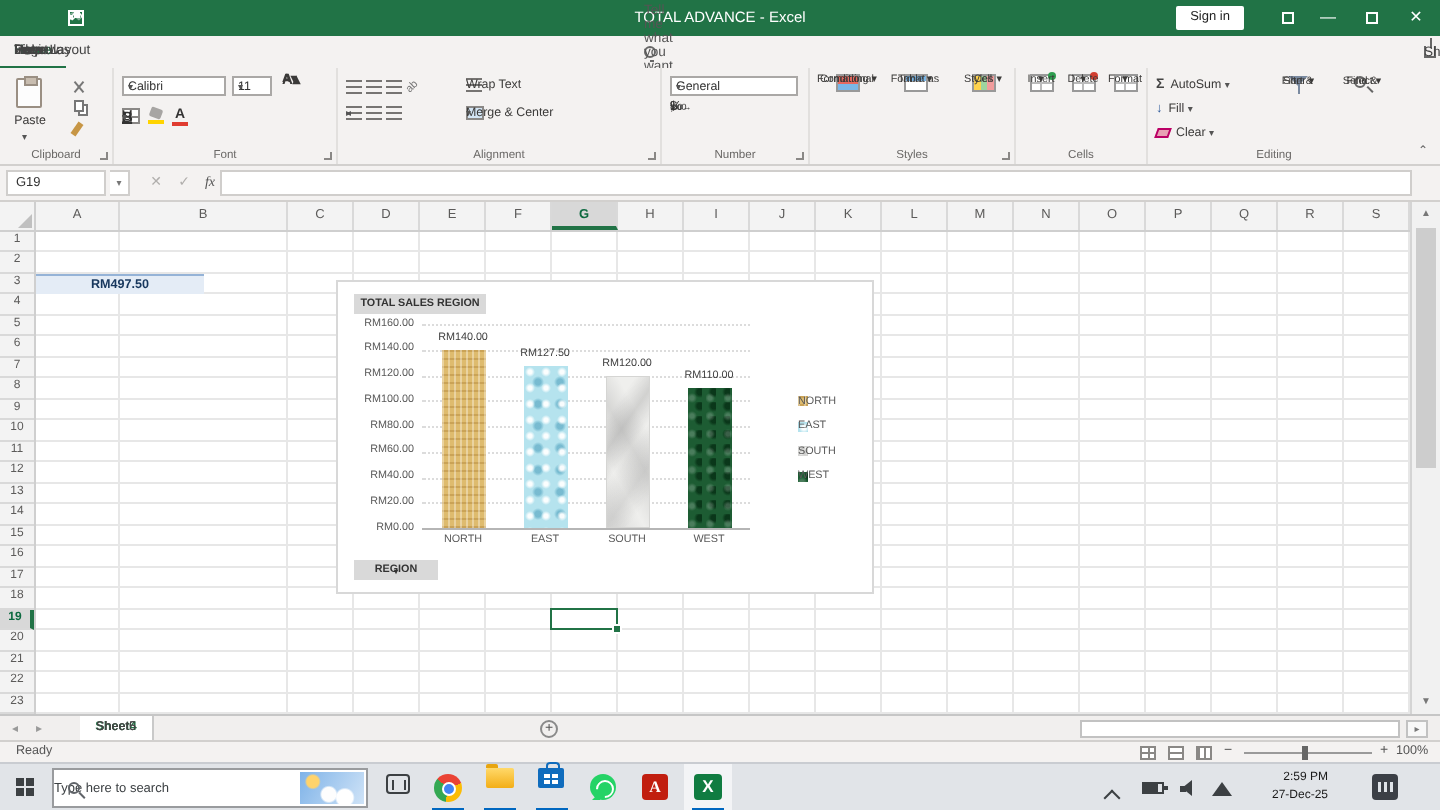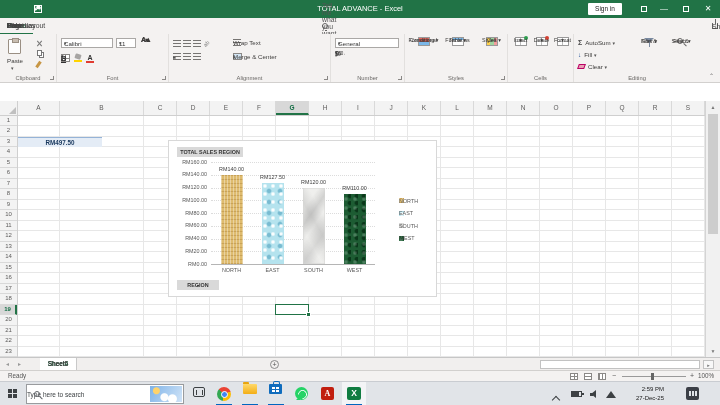--- a/index.html
+++ b/index.html
@@ -474,20 +474,28 @@
             </div>
             <div class="stline">Find &amp;</div>
             <div class="stline">Select ▾</div>
           </div>
         </div>
       <div class="glabel">Editing</div>
     </div>
     <div id="rib-collapse">⌃</div>
   </div>
 
+  <div id="formulabar">
+    <div id="namebox">G19</div>
+    <div id="namebox-car">▾</div>
+    <div class="fbtn" style="left:72px;">✕</div>
+    <div class="fbtn" style="left:86px;">✓</div>
+    <div class="fbtn" id="fx" style="left:99px;">fx</div>
+    <div id="formula-input"></div>
+  </div>
 
   <div id="sheet">
     <div id="corner"></div>
     <div id="colheads">
         <div class="colhead" style="left: 0px; width: 42px;">A</div>
         <div class="colhead" style="left: 42px; width: 84px;">B</div>
         <div class="colhead" style="left: 126px; width: 33px;">C</div>
         <div class="colhead" style="left: 159px; width: 33px;">D</div>
         <div class="colhead" style="left: 192px; width: 33px;">E</div>
         <div class="colhead" style="left: 225px; width: 33px;">F</div>

